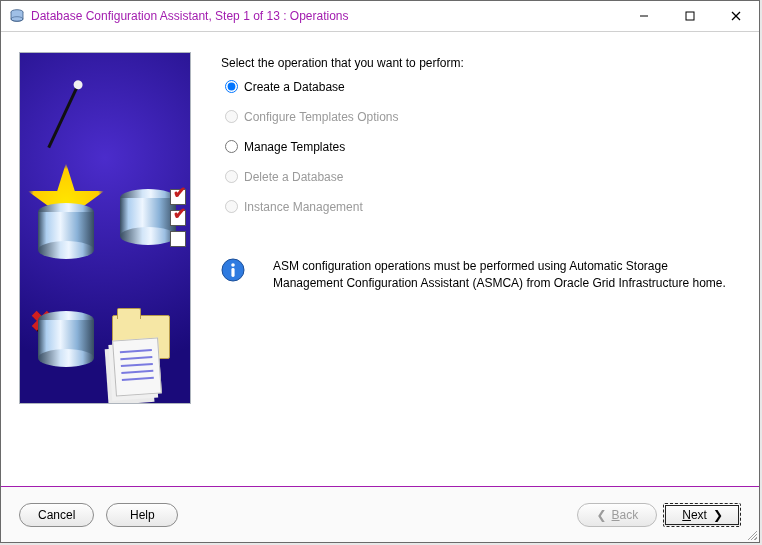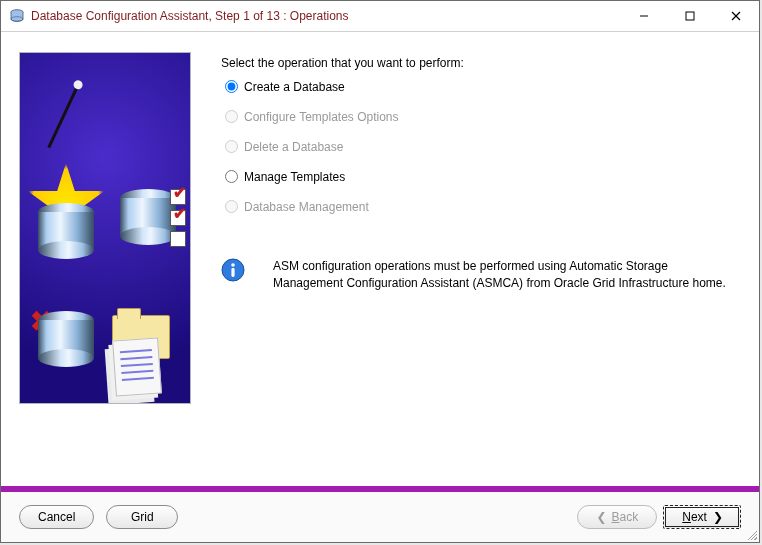--- a/index.html
+++ b/index.html
@@ -32,21 +32,21 @@
     width: 16px;
     height: 16px;
     margin: 0 6px 0 8px;
     display: flex;
     align-items: center;
     justify-content: center;
   }
   .titlebar .title {
     flex: 1;
     font-size: 12px;
-    color: #7f1d1d;
+    color: #a21caf;
   }
   .titlebar .winbtns {
     display: flex;
   }
   .winbtn {
     width: 46px;
     height: 30px;
     display: flex;
     align-items: center;
     justify-content: center;
@@ -222,21 +222,21 @@
     width: 24px; height: 24px;
     flex: 0 0 24px;
   }
   .infotext {
     line-height: 1.45;
   }
 
   
   .footer {
     height: 56px;
-    border-top: 6px solid #a21caf;
+    border-top: 1px solid #a21caf;
     position: relative;
     padding: 12px 18px;
     display: flex;
     align-items: center;
     box-sizing: border-box;
     background: #fafafa;
   }
   .footer .left { display:flex; gap:12px; }
   .footer .right { margin-left:auto; display:flex; gap:6px; }
   .btn {
@@ -350,33 +350,33 @@
         <div class="opt">
           <input type="radio" name="op" checked="" style="">
           <label>Create a Database</label>
         </div>
 
         <div class="opt disabled">
           <input type="radio" name="op" disabled="" style="">
           <label>Configure Templates Options</label>
         </div>
 
+        <div class="opt">
+          <input type="radio" name="op" style="">
+          <label>Manage Templates</label>
+        </div>
+
         <div class="opt disabled">
           <input type="radio" name="op" disabled="" style="">
           <label>Delete a Database</label>
         </div>
 
-        <div class="opt">
-          <input type="radio" name="op" style="">
-          <label>Manage Templates</label>
-        </div>
-
         <div class="opt disabled">
           <input type="radio" name="op" disabled="" style="">
-          <label>Database Management</label>
+          <label>Instance Management</label>
         </div>
       </div>
 
       <div class="infoblock">
         <span class="infoicon">
           <svg width="24" height="24" viewBox="0 0 24 24">
             <circle cx="12" cy="12" r="11" fill="#2f7be0" stroke="#1b4f99" stroke-width="1"></circle>
             <circle cx="12" cy="7" r="1.8" fill="#fff"></circle>
             <rect x="10.4" y="10" width="3.2" height="9" rx="1.4" fill="#fff"></rect>
           </svg>
@@ -385,21 +385,21 @@
       </div>
     </div>
   </div>
 
   <div class="footer">
     <div class="left">
       <div class="btn">
         <span>Cancel</span>
       </div>
       <div class="btn">
-        <span>Grid</span>
+        <span>Help</span>
       </div>
     </div>
     <div class="right">
       <div class="btn disabled">
         <span class="ularrow">❮</span>
         <span><span class="underline">B</span>ack</span>
       </div>
       <div class="btn focus">
         <span><span class="underline">N</span>ext</span>
         <span class="ularrow">❯</span>

